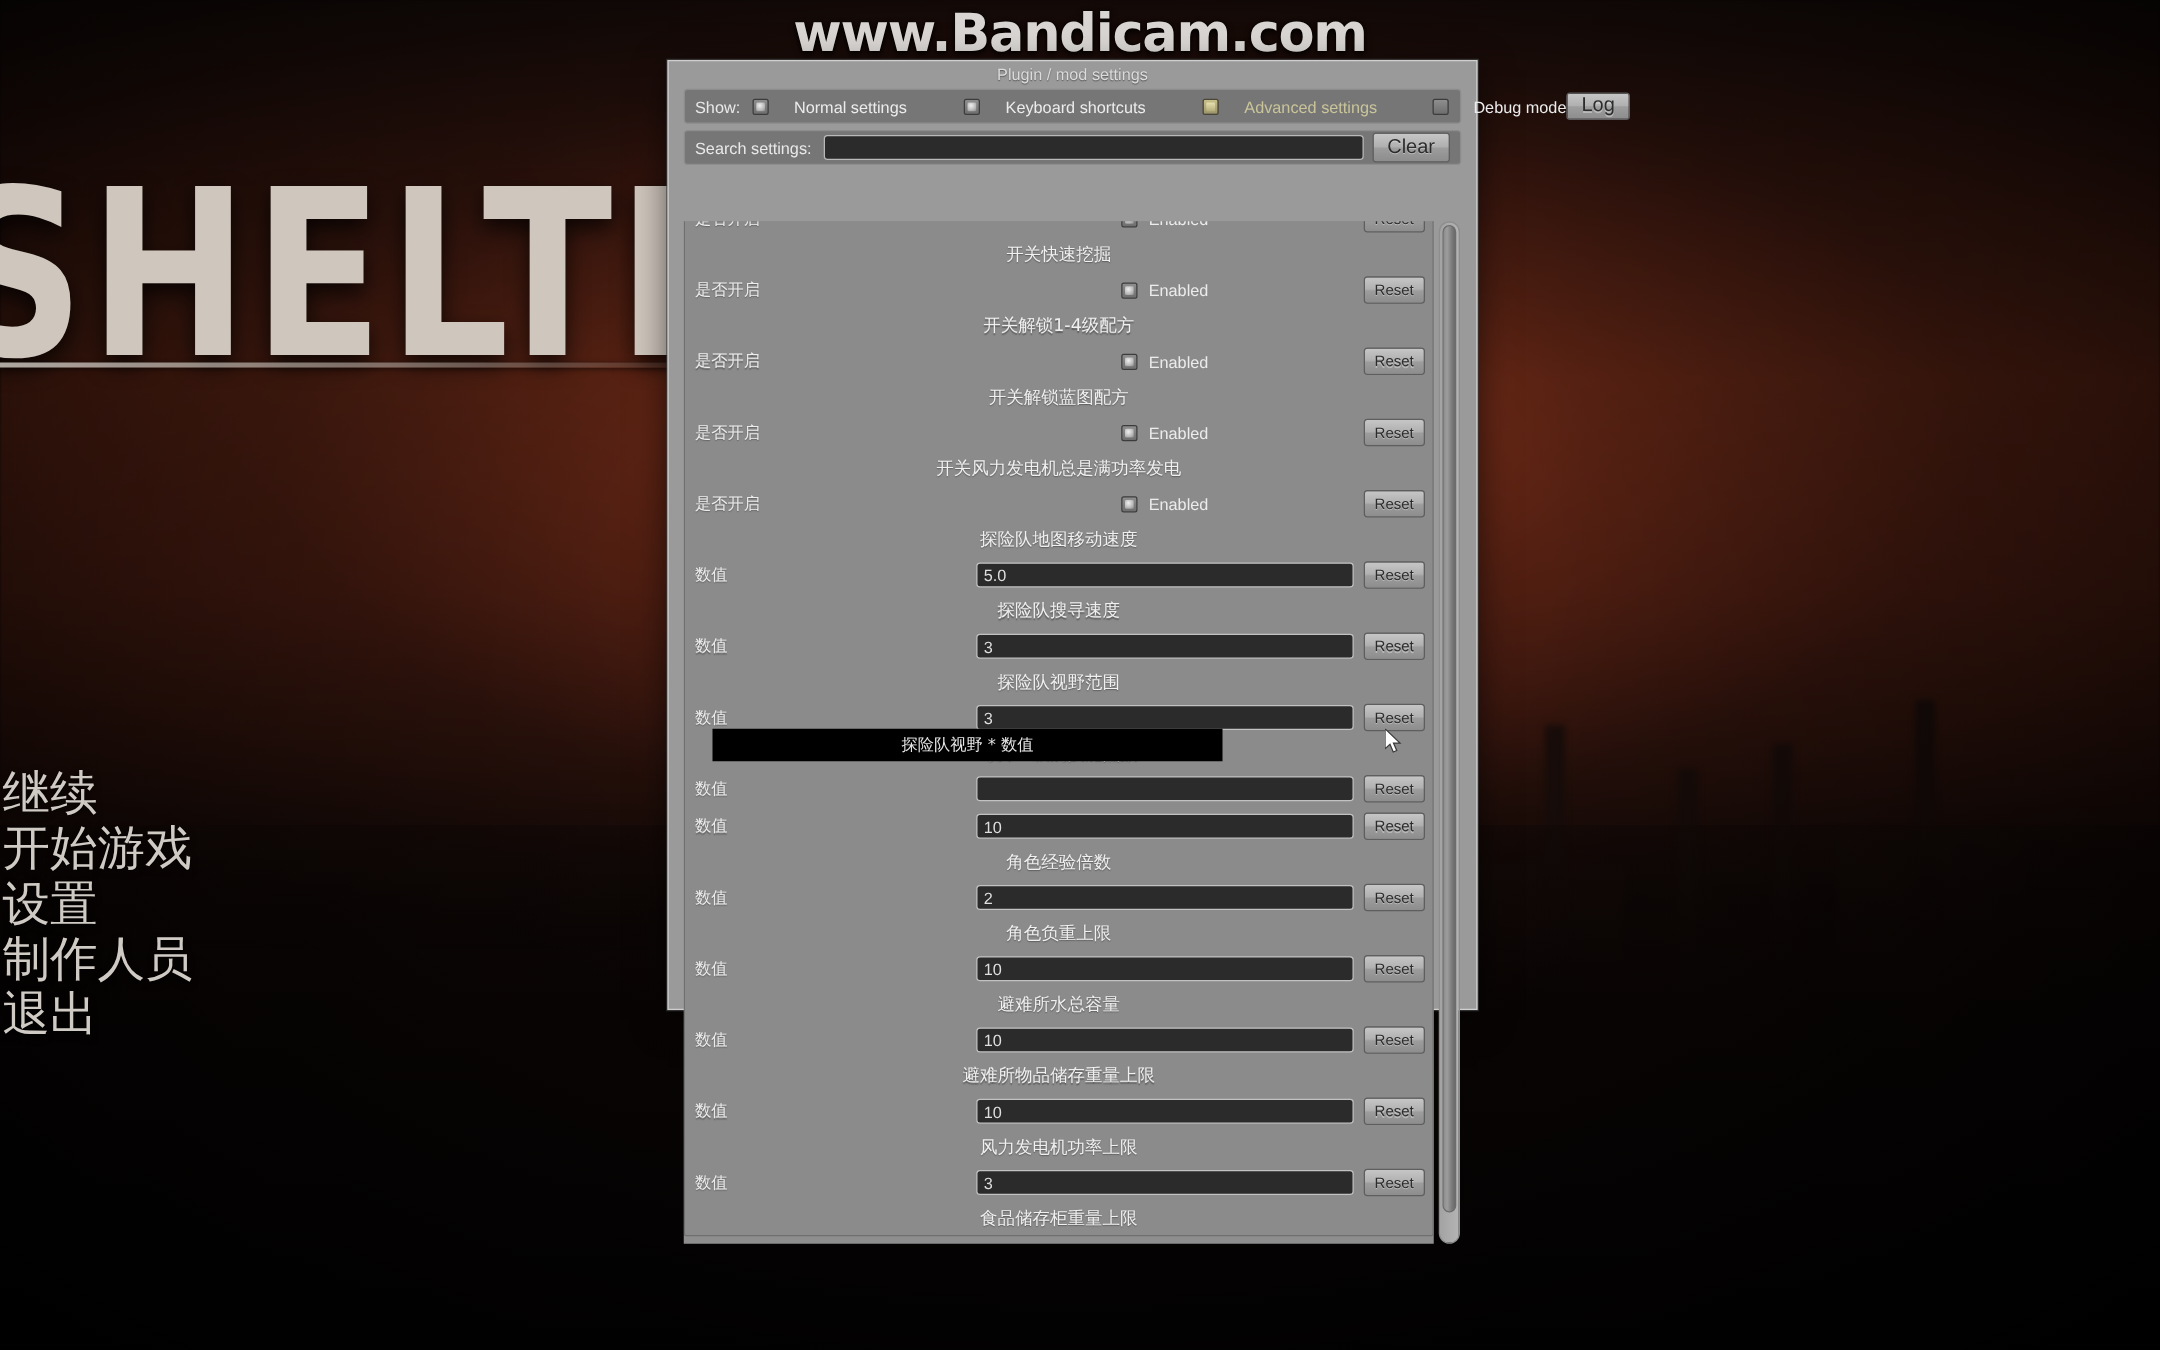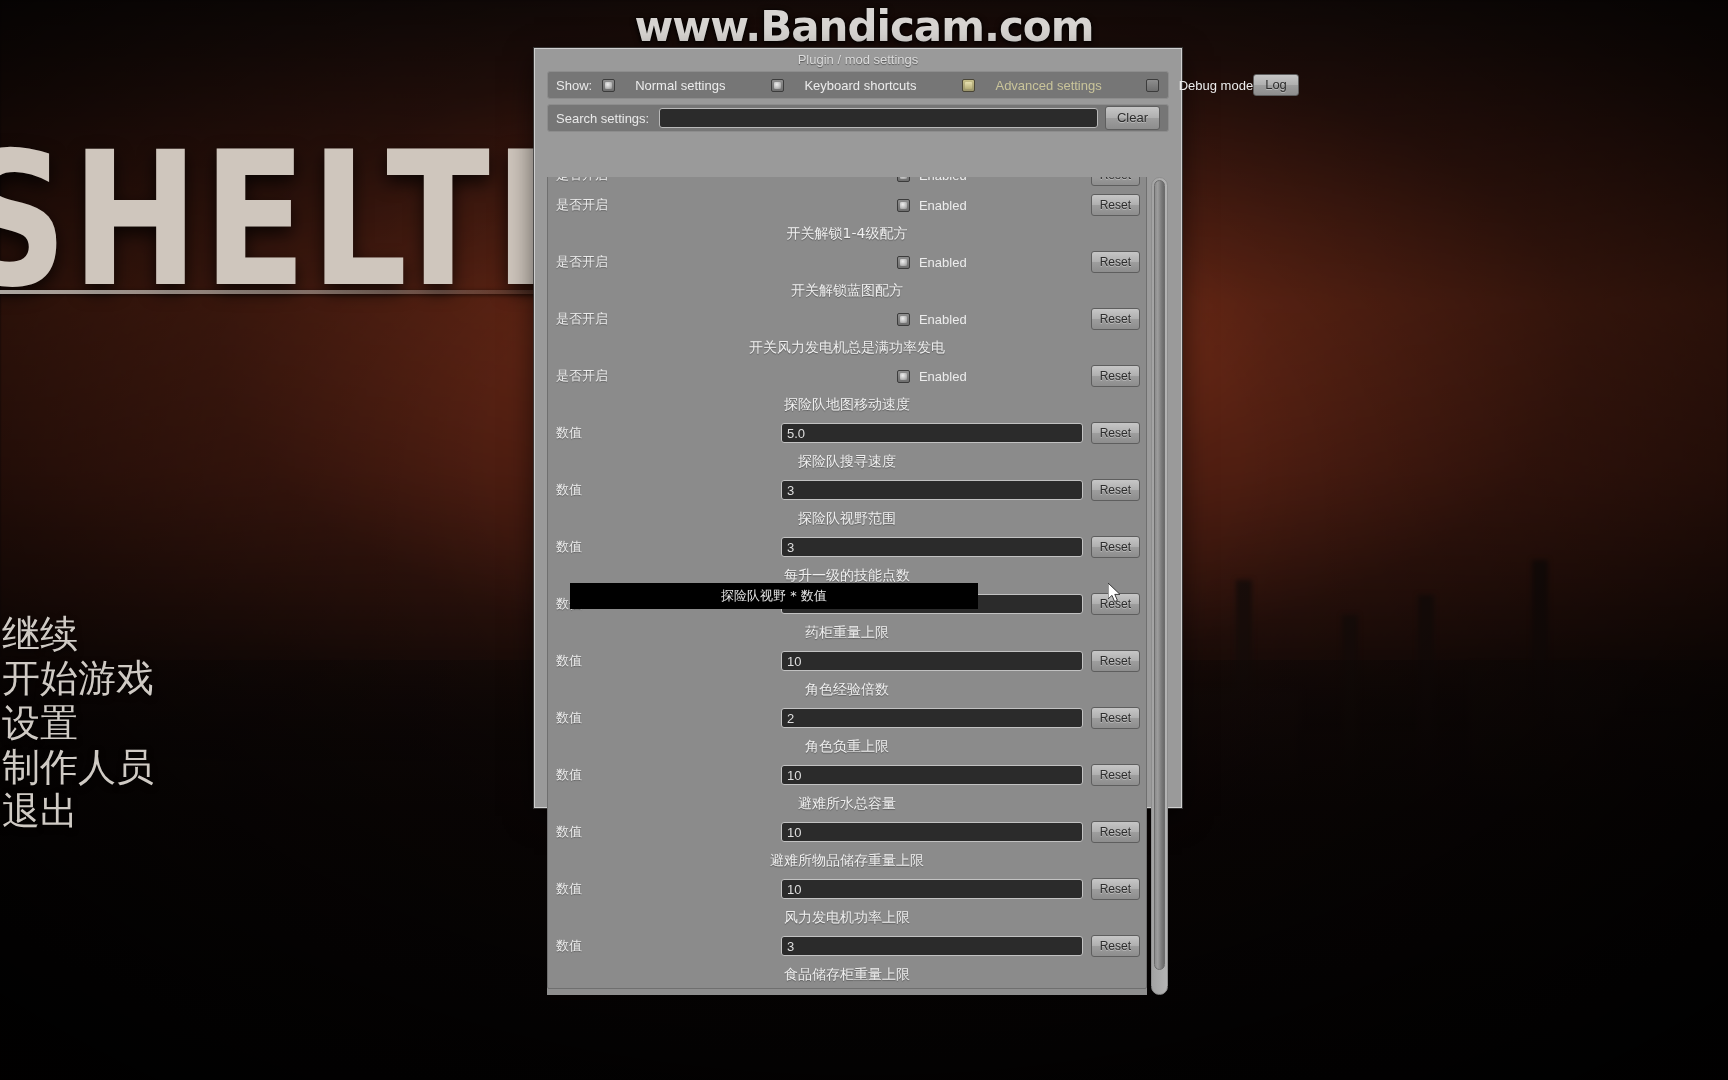--- a/index.html
+++ b/index.html
@@ -115,21 +115,21 @@
   .tgl.adv-on{background:linear-gradient(180deg,#c8c08a,#9a946a);border-color:#4a4637;}
   .tgl.adv-on::after{
     content:"";position:absolute;left:2px;top:2px;right:2px;bottom:2px;border-radius:1px;
     background:linear-gradient(180deg,#e7e0b0,#b5ad78);
   }
   .btn{
     background:linear-gradient(180deg,#c6c6c6 0%, #b0b0b0 48%, #9d9d9d 52%, #8d8d8d 100%);
     border:1px solid #5e5e5e;
     border-radius:3px;
     color:#2c2c2c;
-    font-size:13px;
+    font-size:16px;
     padding:2px 9px;
     cursor:pointer;
     line-height:16px;
     text-shadow:0 1px 0 rgba(255,255,255,.35);
     box-sizing:border-box;
   }
   .btn.log{margin-left:auto;padding:2px 11px;}
   .btn.clear{margin-left:7px;padding:3px 11px;}
   .search-row{margin-bottom:6px;}
   .search-input{
@@ -308,20 +308,21 @@
     <div class="setting-row">
           <div class="row-label">是否开启</div>
           <div class="row-control">
             <span class="enabled-wrap">
               <span class="tgl on"></span>
               <span>Enabled</span>
             </span>
           </div>
           <button class="btn reset-btn">Reset</button>
         </div>
+        <div class="section-title">开关快速挖掘</div>
         <div class="setting-row">
           <div class="row-label">是否开启</div>
           <div class="row-control">
             <span class="enabled-wrap">
               <span class="tgl on"></span>
               <span>Enabled</span>
             </span>
           </div>
           <button class="btn reset-btn">Reset</button>
         </div>
@@ -383,21 +384,20 @@
           <button class="btn reset-btn">Reset</button>
         </div>
         <div class="section-title">每升一级的技能点数</div>
         <div class="setting-row">
           <div class="row-label">数值</div>
           <div class="row-control">
             <input type="text" class="value-input" style="">
           </div>
           <button class="btn reset-btn">Reset</button>
         </div>
-        <div class="section-title">药柜重量上限</div>
         <div class="setting-row">
           <div class="row-label">数值</div>
           <div class="row-control">
             <input type="text" class="value-input" value="10" style="">
           </div>
           <button class="btn reset-btn">Reset</button>
         </div>
         <div class="section-title">角色经验倍数</div>
         <div class="setting-row">
           <div class="row-label">数值</div>

